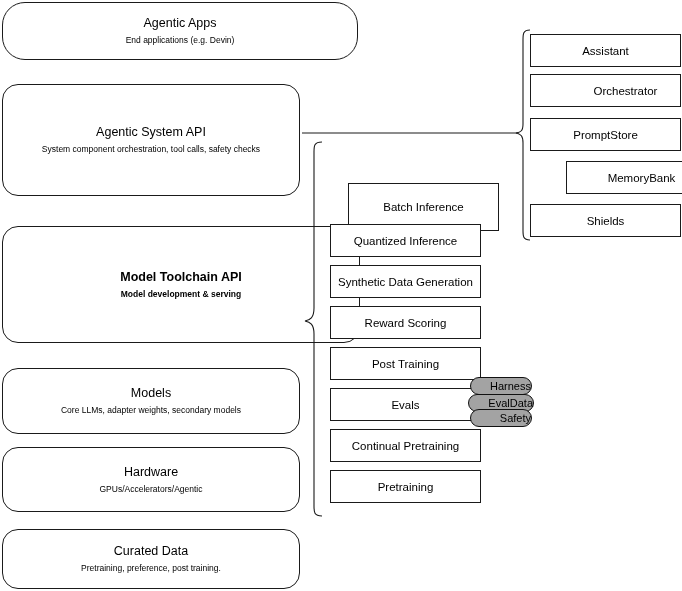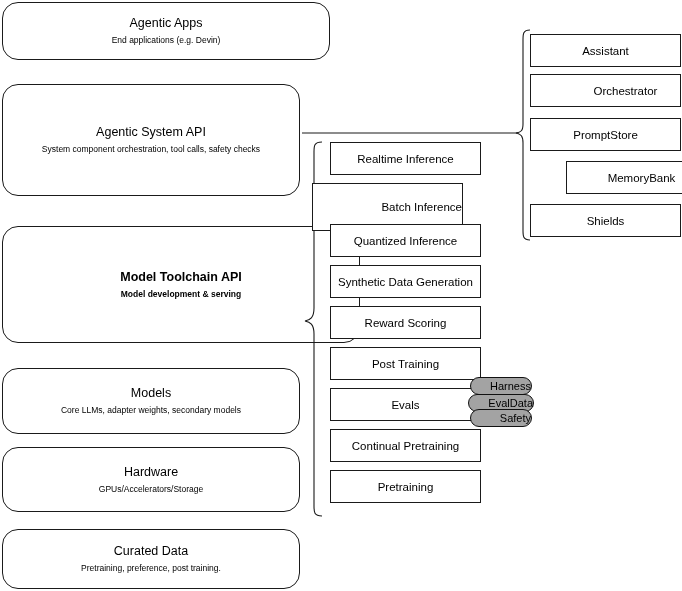--- a/index.html
+++ b/index.html
@@ -78,21 +78,21 @@
     fill: none;
     stroke: #1a1a1a;
     stroke-width: 1.1;
   }
 </style>
 </head>
 <body>
 
 <div id="canvas">
 
-  <div class="box stack-box" style="left:2px; top:2px; width:328px; height:58px;">
+  <div class="box stack-box" style="left:2px; top:2px; width:356px; height:58px;border-radius:23px;">
     <div class="title">Agentic Apps</div>
     <div class="subtitle">End applications (e.g. Devin)</div>
   </div>
 
   <div class="box stack-box" style="left:2px; top:84px; width:298px; height:112px;text-align:center;">
     <div class="title">Agentic System API</div>
     <div class="subtitle">System component orchestration, tool calls, safety checks</div>
   </div>
 
   <div class="box stack-box" style="left:2px; top:226px; width:358px; height:117px;font-weight:bold;">
@@ -100,21 +100,21 @@
     <div class="subtitle">Model development &amp; serving</div>
   </div>
 
   <div class="box stack-box" style="left:2px; top:368px; width:298px; height:66px;">
     <div class="title">Models</div>
     <div class="subtitle">Core LLMs, adapter weights, secondary models</div>
   </div>
 
   <div class="box stack-box" style="left:2px; top:447px; width:298px; height:65px;">
     <div class="title">Hardware</div>
-    <div class="subtitle">GPUs/Accelerators/Storage</div>
+    <div class="subtitle">GPUs/Accelerators/Agentic</div>
   </div>
 
   <div class="box stack-box" style="left:2px; top:529px; width:298px; height:60px;">
     <div class="title">Curated Data</div>
     <div class="subtitle">Pretraining, preference, post training.</div>
   </div>
 
   <svg class="line-svg" style="left:0px; top:0px; width:682px; height:591px;">
     <line x1="302" y1="133" x2="519" y2="133"></line>
   </svg>
@@ -132,24 +132,21 @@
   <svg class="brace-svg" style="left:514px; top:28px; width:26px; height:216px;">
     <path d="M 16 2
              C 9 2, 9 6, 9 12
              L 9 96
              C 9 103, 7 104, 2 105
              C 7 106, 9 108, 9 115
              L 9 202
              C 9 208, 9 212, 16 212"></path>
   </svg>
 
-  <div class="chip" style="left:330px; top:142px; width:151px; height:33px;">
-    <span>Realtime Inference</span>
-  </div>
-  <div class="chip" style="left:312px; top:183px; width:151px; height:48px;justify-content:flex-end;">
+  <div class="chip" style="left:348px; top:183px; width:151px; height:48px;">
     <span>Batch Inference</span>
   </div>
   <div class="chip" style="left:330px; top:224px; width:151px; height:33px;">
     <span>Quantized Inference</span>
   </div>
   <div class="chip" style="left:330px; top:265px; width:151px; height:33px;">
     <span>Synthetic Data Generation</span>
   </div>
   <div class="chip" style="left:330px; top:306px; width:151px; height:33px;">
     <span>Reward Scoring</span>

